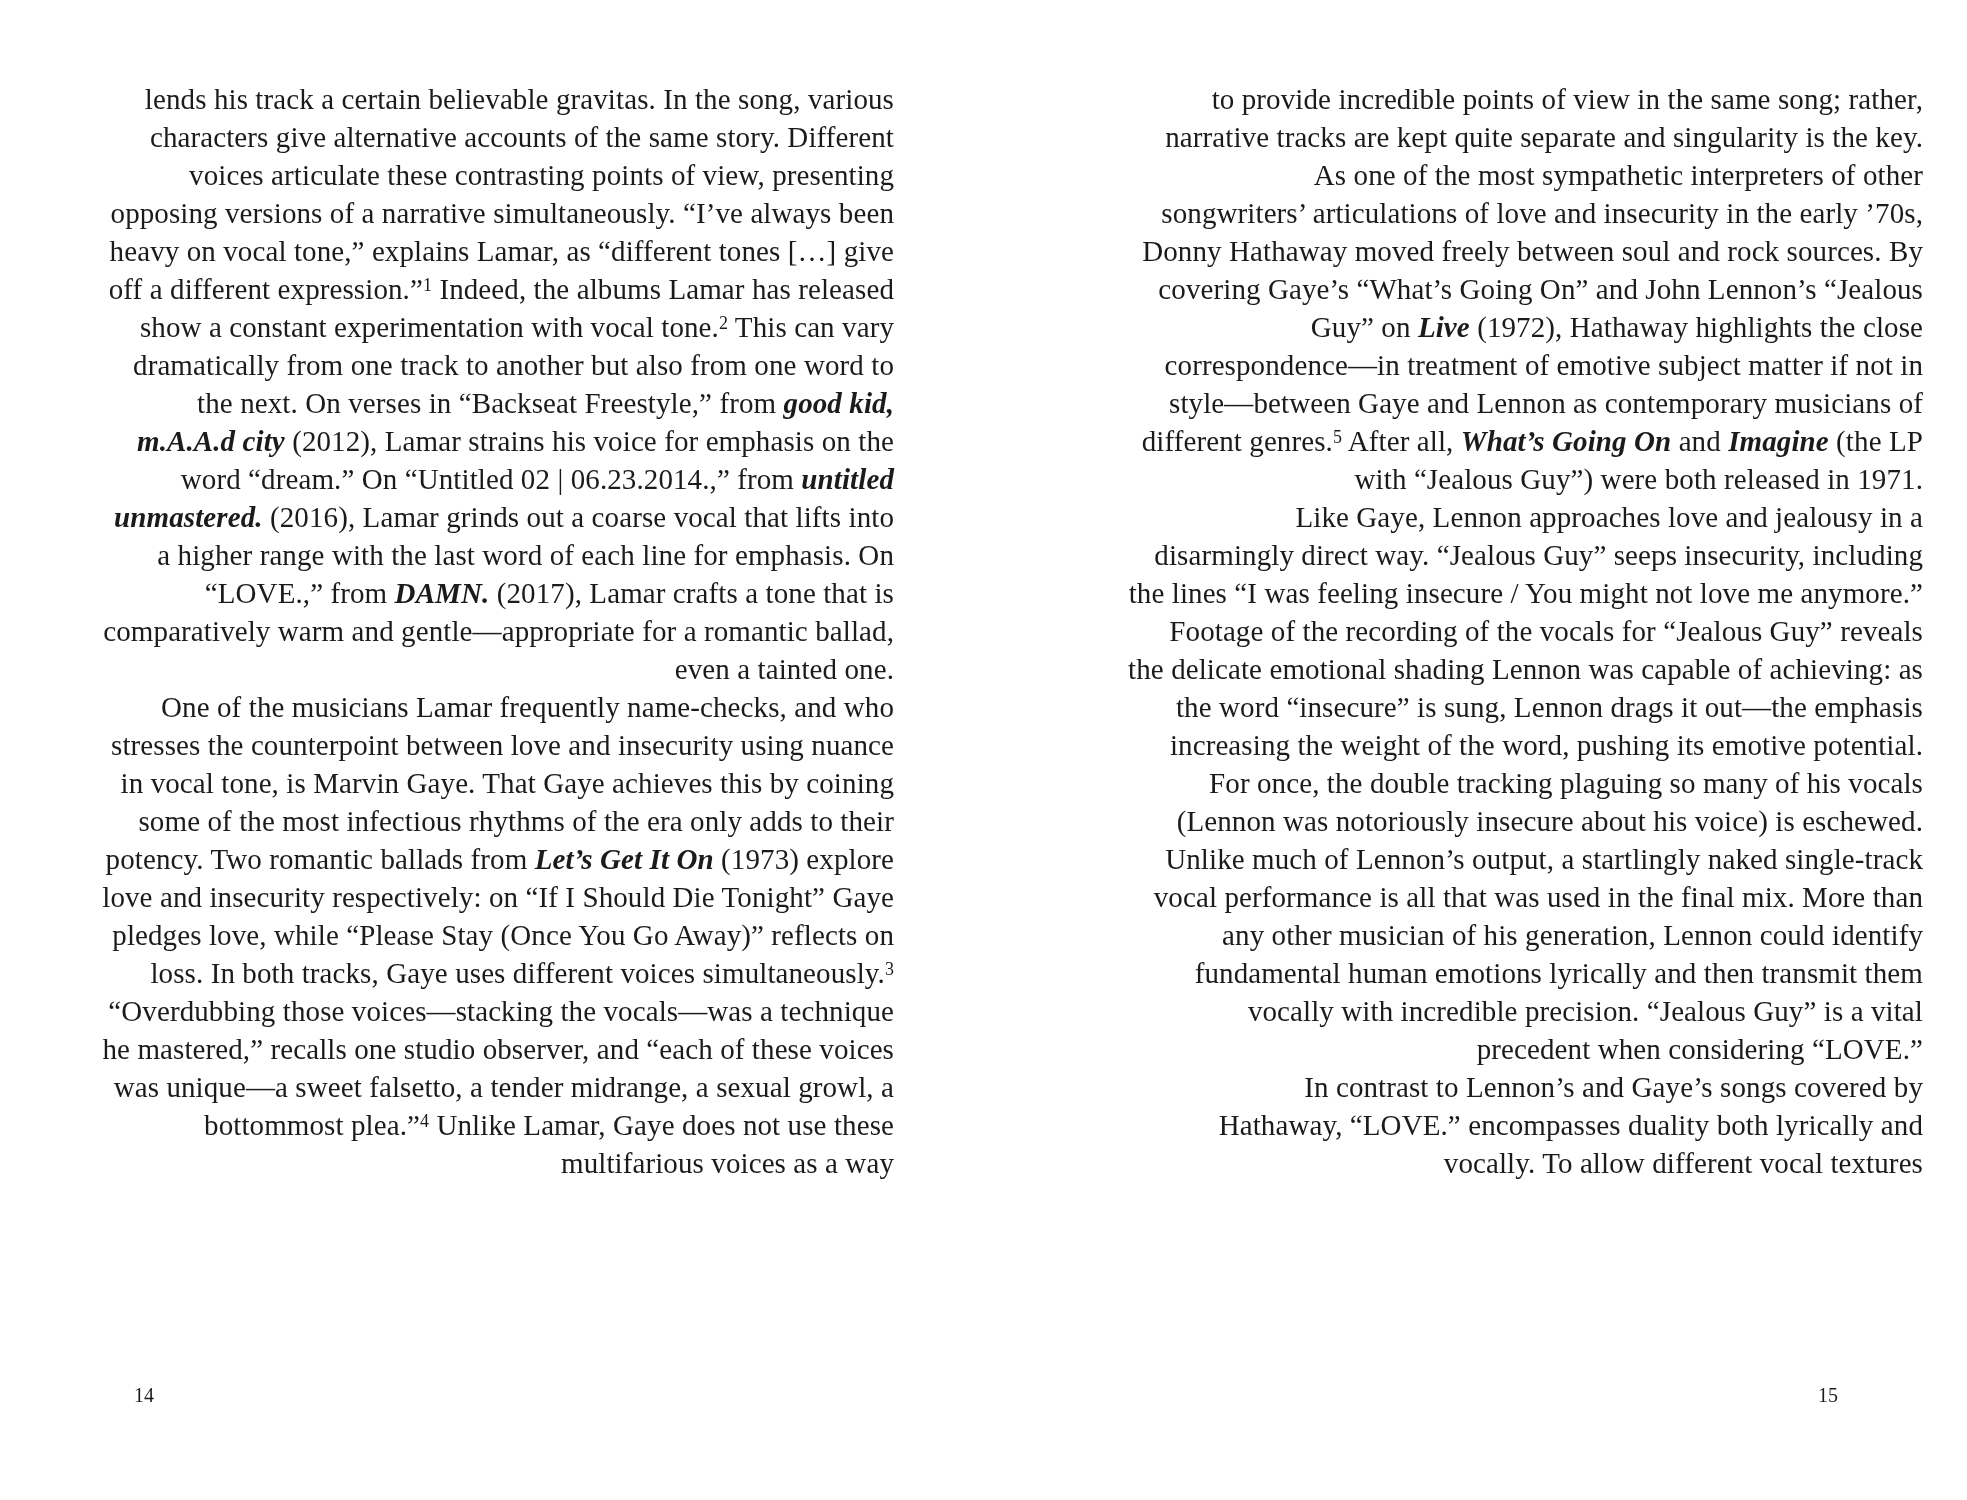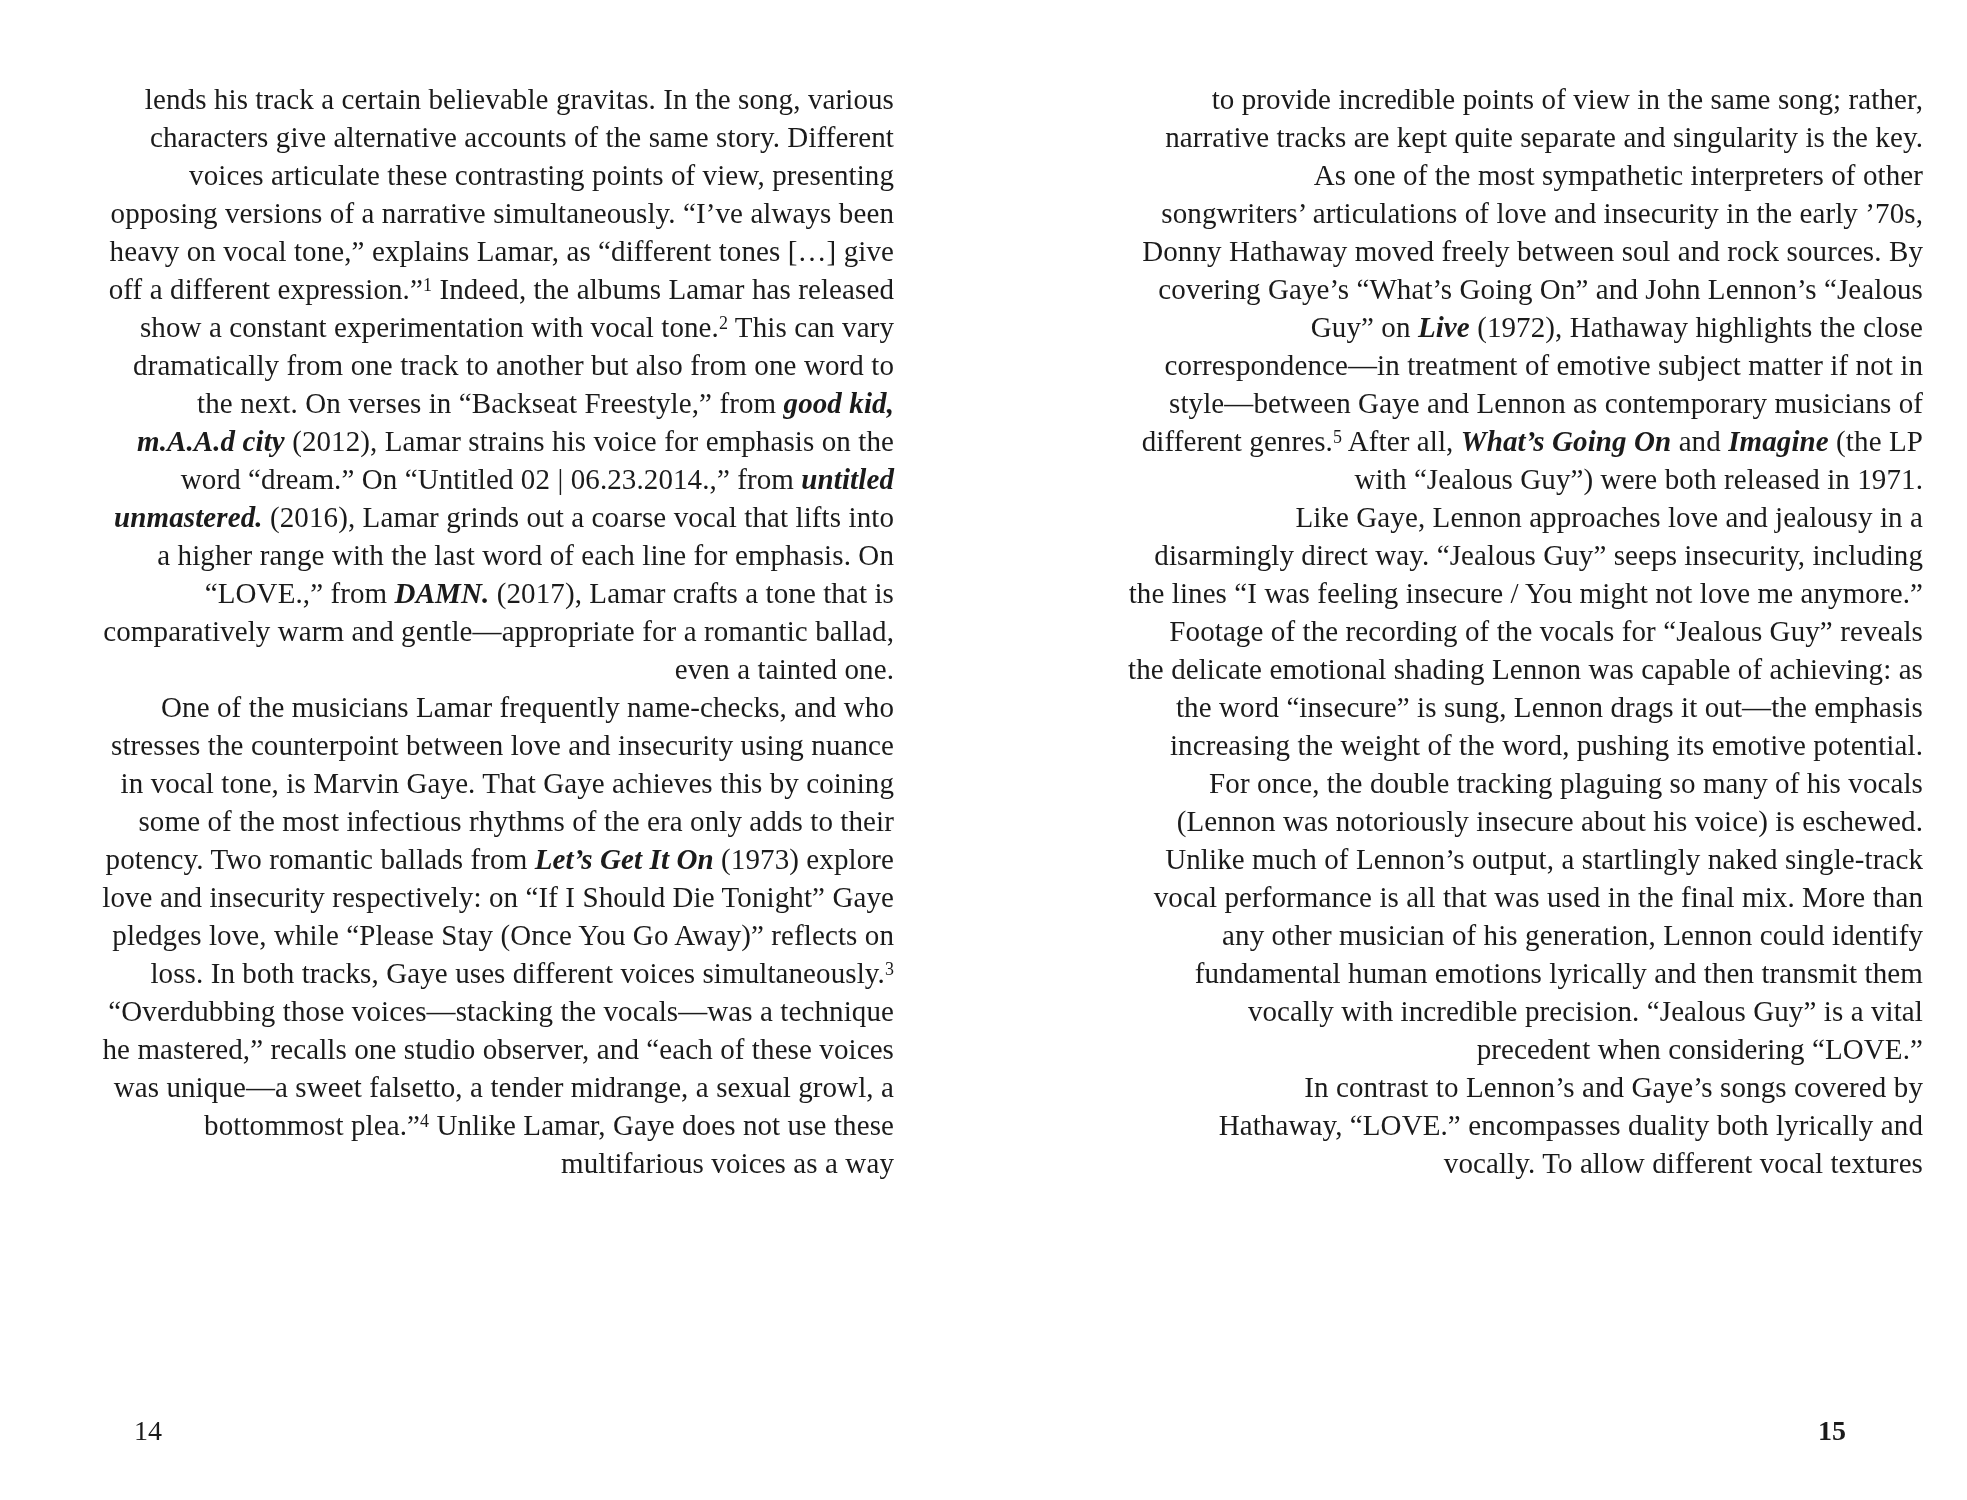--- a/index.html
+++ b/index.html
@@ -42,26 +42,26 @@
   }
   .para sup {
     font-size: 0.62em;
     line-height: 0;
     position: relative;
     top: -0.45em;
     vertical-align: baseline;
   }
   .page-number {
     position: absolute;
-    top: 1414px;
-    font-size: 28px;
+    top: 1378px;
+    font-size: 20px;
     line-height: 34px;
   }
   .pn-left  { left: 134px; }
-  .pn-right { left: 1818px; font-weight: bold; }
+  .pn-right { left: 1818px; }
 </style>
 </head>
 <body>
 
 <div class="spread">
 
   <div class="text-column col-left">
       <p class="para"><span>lends his track a certain believable gravitas. In the song, various characters give alternative accounts of the same story. Different voices articulate these contrasting points of view, presenting opposing versions of a narrative simultaneously. “I’ve always been heavy on vocal tone,” explains Lamar, as “different tones […] give off a different expression.”</span><sup>1</sup><span> Indeed, the albums Lamar has released show a constant experimentation with vocal tone.</span><sup>2</sup><span> This can vary dramatically from one track to another but also from one word to the next. On verses in “Backseat Freestyle,” from </span><em>good kid, m.A.A.d city</em><span> (2012), Lamar strains his voice for emphasis on the word “dream.” On “Untitled 02 | 06.23.2014.,” from </span><em>untitled unmastered.</em><span> (2016), Lamar grinds out a coarse vocal that lifts into a higher range with the last word of each line for emphasis. On “LOVE.,” from </span><em>DAMN.</em><span> (2017), Lamar crafts a tone that is comparatively warm and gentle—appropriate for a romantic ballad, even a tainted one.</span></p>
       <p class="para indent"><span>One of the musicians Lamar frequently name-checks, and who stresses the counterpoint between love and insecurity using nuance in vocal tone, is Marvin Gaye. That Gaye achieves this by coining some of the most infectious rhythms of the era only adds to their potency. Two romantic ballads from </span><em>Let’s Get It On</em><span> (1973) explore love and insecurity respectively: on “If I Should Die Tonight” Gaye pledges love, while “Please Stay (Once You Go Away)” reflects on loss. In both tracks, Gaye uses different voices simultaneously.</span><sup>3</sup><span> “Overdubbing those voices—stacking the vocals—was a technique he mastered,” recalls one studio observer, and “each of these voices was unique—a sweet falsetto, a tender midrange, a sexual growl, a bottommost plea.”</span><sup>4</sup><span> Unlike Lamar, Gaye does not use these multifarious voices as a way</span></p>
     </div>

